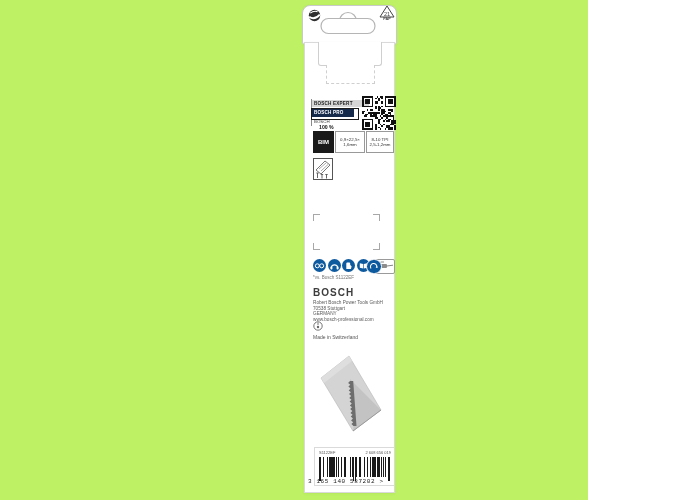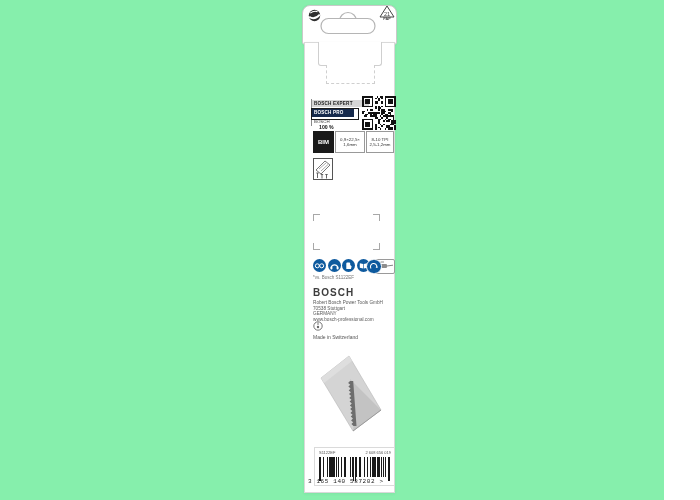--- a/index.html
+++ b/index.html
@@ -1,16 +1,16 @@
 <!DOCTYPE html>
 <html><head>
 <meta charset="utf-8">
 <style>
   html,body{margin:0;padding:0;background:#fff;}
-  #stage{position:relative;width:664px;height:500px;background:#86efac;overflow:hidden;
+  #stage{position:relative;width:588px;height:500px;background:#bef264;overflow:hidden;
          font-family:"Liberation Sans",sans-serif;color:#333;}
   .abs{position:absolute;}
   
   .header-card{left:302px;top:5px;width:93px;height:38px;background:#fff;
                border:1px solid #c9c9c9;border-radius:8px 8px 3px 3px;box-shadow:0 0 2px rgba(0,0,0,.06);}
   .body-card{left:304px;top:42px;width:89px;height:449px;background:#fff;
              border:1px solid #d9d9d9;box-shadow:0 1px 3px rgba(0,0,0,.05);}
   .tab1{left:318px;top:42px;width:62px;height:23px;background:#fff;
         border:1px solid #cfcfcf;border-top:none;border-radius:0 0 3px 3px;}
   .tab2{left:326px;top:65px;width:47px;height:18px;background:#fff;

